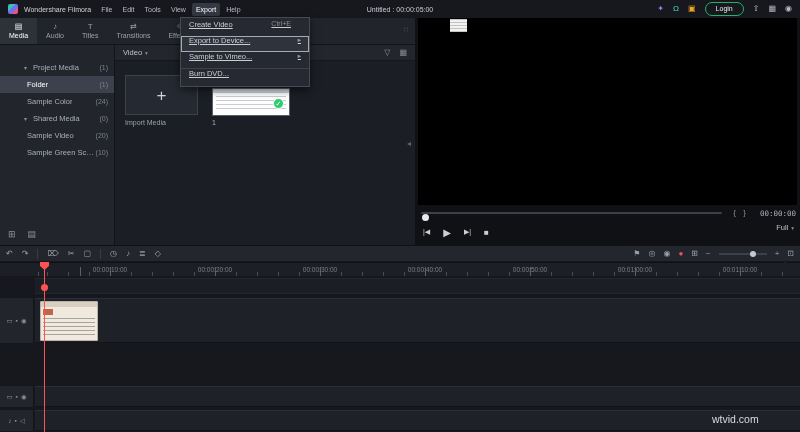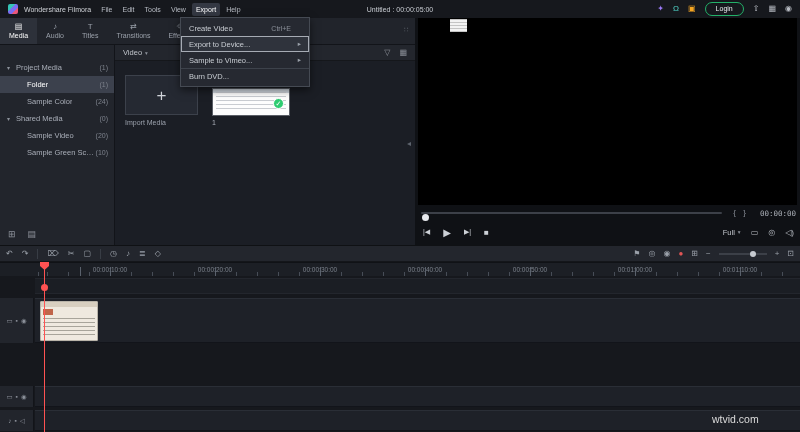--- a/index.html
+++ b/index.html
@@ -34,21 +34,21 @@
   .tab-lb { font-size:7px; line-height:1; white-space:nowrap; }
   .export-btn { position:absolute; right:14px; top:5px; height:16px; padding:0 13px; border-radius:8px;
                 background:var(--accent-green,#23b169); color:#fff; font-size:7.5px; font-weight:bold;
                 display:flex; align-items:center; }
   .panel-ic { position:absolute; right:2px; top:8px; font-size:7px; color:#6a7078; }
 
   
   .sidebar { position:absolute; left:0; top:45px; width:115px; height:200px; background:#22252c;
              padding-top:14px; border-right:1px solid #121419; }
   .sb-row { height:17px; display:flex; align-items:center; font-size:7.5px; color:#a9aeb8;
-            padding-left:7px; padding-right:6px; white-space:nowrap; }
+            padding-left:24px; padding-right:6px; white-space:nowrap; }
   .sb-row.indent { padding-left:18px; }
   .sb-row.selected { background:#3c414d; color:#fff; }
   .sb-arrow { width:9px; font-size:6px; color:#8b9099; flex:0 0 auto; }
   .sb-label { overflow:hidden; text-overflow:ellipsis; }
   .sb-count { margin-left:auto; color:#7d828c; font-size:7px; }
   .sb-bottom { position:absolute; left:8px; bottom:6px; display:flex; gap:12px; color:#8b9099; font-size:9px; }
 
   
   .media-toolbar { position:absolute; left:115px; top:45px; width:300px; height:16px; background:#23262d;
                    display:flex; align-items:center; padding:0 8px; gap:4px; border-bottom:1px solid #15171b; }
@@ -80,21 +80,21 @@
   .scrub-track { position:absolute; left:0; right:74px; top:5px; height:2px; background:#3c4048; border-radius:1px; }
   .scrub-knob { position:absolute; left:1px; top:2px; width:7px; height:7px; border-radius:50%; background:#e8eaee; }
   .mark-in { position:absolute; right:60px; top:1px; font-size:8px; color:#8b9099; }
   .mark-out { position:absolute; right:50px; top:1px; font-size:8px; color:#8b9099; }
   .timecode { position:absolute; right:0; top:2px; font-size:7.5px; color:#aeb3bb;
               font-family:"DejaVu Sans Mono",monospace;padding-left:11px; }
   .transport { position:absolute; left:8px; top:205px; display:flex; align-items:center; gap:13px;
                color:#ccd0d6; height:18px; }
   .tr-ic { font-size:7px; } .tr-play { font-size:10px; } .tr-stop { font-size:8px; }
   .pv-right { position:absolute; right:6px; top:205px; display:flex; align-items:center; gap:10px;
-              height:18px; color:#c0c4ca; }
+              height:18px; color:#c0c4ca;flex-direction:column; }
   .quality { display:flex; align-items:center; gap:3px; font-size:7.5px; }
   .quality .arr { font-size:5.5px; color:#8b9099; }
   .pv-ic { font-size:8px; color:#b9bdc4; }
 
   
   .tl-toolbar { position:absolute; left:0; top:245px; width:800px; height:17px; background:#23262d;
                 border-top:1px solid #0f1114; border-bottom:1px solid #14161a;
                 display:flex; align-items:center; padding:0 6px; }
   .tl-left { display:flex; align-items:center; gap:9px; color:#9aa0a9; font-size:8px; }
   .tl-sep { width:1px; height:10px; background:#383d45; }
@@ -137,21 +137,21 @@
   .playhead { position:absolute; left:40px; top:262px; width:9px; height:170px; z-index:20; }
   .ph-line { position:absolute; left:4px; top:0; bottom:0; width:1px; background:var(--playhead-red,#ff5252); }
   .ph-handle { position:absolute; left:0; top:0; width:9px; height:8px; background:var(--playhead-red,#ff5252);
                clip-path:polygon(0 0,100% 0,100% 50%,50% 100%,0 50%); }
   .ph-dot { position:absolute; left:1px; top:22px; width:7px; height:7px; border-radius:50%;
             background:var(--playhead-red,#ff5252); }
 
   
   .dropdown { position:absolute; left:180px; top:17px; width:130px; background:#262931;
               border:1px solid #454a53; box-shadow:0 3px 8px rgba(0,0,0,.55); z-index:50; padding:2px 0; }
-  .dd-item { height:16px; display:flex; align-items:center; padding:0 8px; font-size:7.5px; color:#c9cdd3; }
+  .dd-item { height:16px; display:flex; padding:0 8px; font-size:7.5px; color:#c9cdd3;text-decoration:underline; }
   .dd-item.highlighted { background:#2f333c; box-shadow:inset 0 0 0 1px #a6abb4; }
   .dd-item.separated { border-top:1px solid #3d424b; }
   .dd-shortcut { margin-left:auto; color:#8b9099; font-size:7px; }
   .dd-arrow { margin-left:auto; width:8px; text-align:right; color:#9aa0a9; font-size:6.5px; }
   .dd-item .dd-shortcut:empty + .dd-arrow { margin-left:auto; }
   .dd-item .dd-shortcut:not(:empty) + .dd-arrow { margin-left:2px; }
 
   
   .watermark { position:absolute; left:712px; top:413px; font-size:10.5px; color:#dcdcdc; z-index:30; }
 </style>

